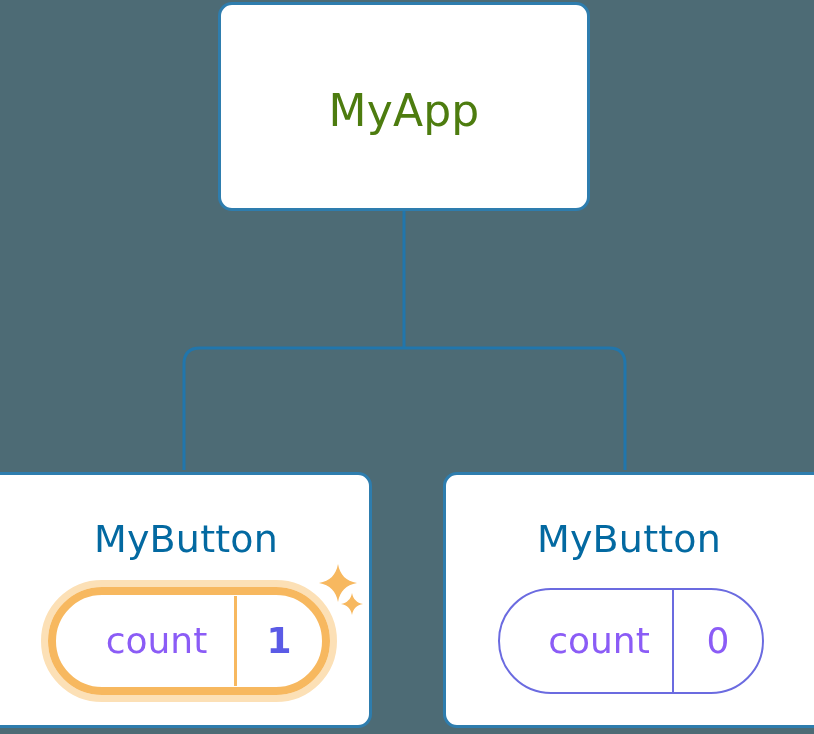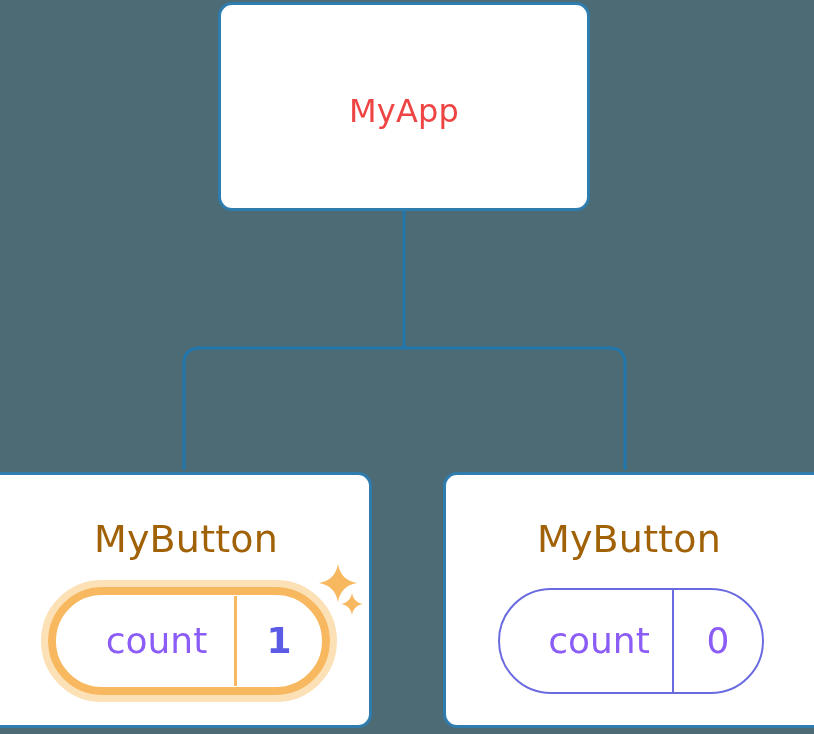--- a/index.html
+++ b/index.html
@@ -41,22 +41,22 @@
     top: 2px;
     width: 372px;
     height: 209px;
   }
   .root-title {
     position: absolute;
     left: 0;
     right: 0;
     top: 83px;
     text-align: center;
-    color: #ef4444;
-    font-size: 32px;
+    color: #4d7c0f;
+    font-size: 44px;
     line-height: 46px;
     letter-spacing: 0.2px;
     white-space: nowrap;
   }
 
   
   #node-button-left {
     left: -14px;
     top: 472px;
     width: 386px;
@@ -65,21 +65,21 @@
   #node-button-right {
     left: 443px;
     top: 472px;
     width: 386px;
     height: 256px;
   }
 
   .child-title {
     position: absolute;
     top: 42px;
-    color: #a16207;
+    color: #0369a1;
     font-size: 38px;
     line-height: 44px;
     letter-spacing: 0.2px;
     white-space: nowrap;
     text-align: center;
   }
   #node-button-left .child-title {
     left: 14px;
     right: 0;
   }

